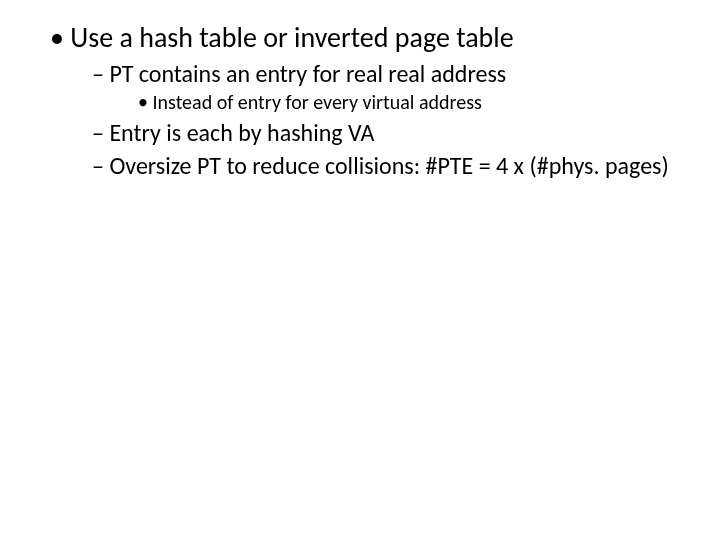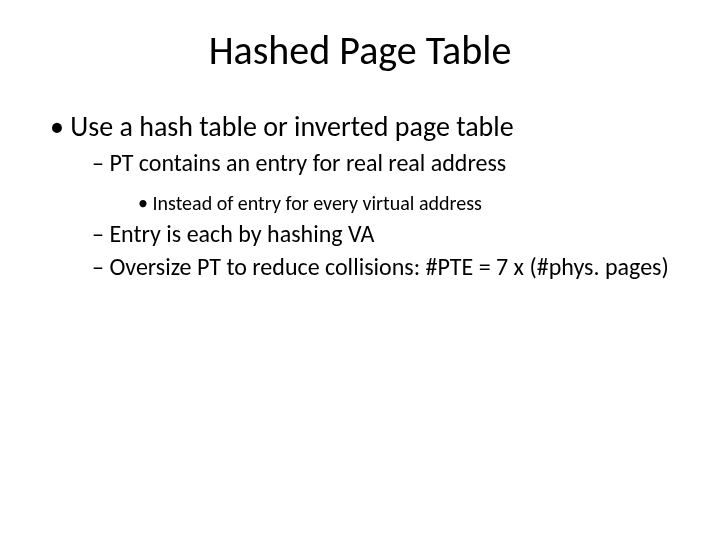--- a/index.html
+++ b/index.html
@@ -48,37 +48,36 @@
     margin-top: 4px;
     margin-bottom: 2px;
   }
   .l2::before {
     content: "– ";
   }
   
   .l3 {
     font-size: 20px;
     margin-left: 98px;
-    margin-top: 14px;
+    margin-top: 2px;
     margin-bottom: 4px;
   }
   .l3::before {
     content: "• ";
   }
   
   .l2-wrap {
     text-indent: -14px;
     padding-left: 14px;
   }
 </style>
 </head>
 <body>
 
 <div class="slide">
-  <div class="title">Hashed Page Table</div>
   <ul>
     <li class="l1"><span>Use a hash table or inverted page table</span></li>
     <li class="l2"><span>PT contains an entry for real real address</span></li>
     <li class="l3"><span>Instead of entry for every virtual address</span></li>
     <li class="l2"><span>Entry is each by hashing VA</span></li>
-    <li class="l2 l2-wrap"><span>Oversize PT to reduce collisions: #PTE = 7 x (#phys. pages)</span></li>
+    <li class="l2 l2-wrap"><span>Oversize PT to reduce collisions: #PTE = 4 x (#phys. pages)</span></li>
   </ul>
 </div>
 
 </body></html>

